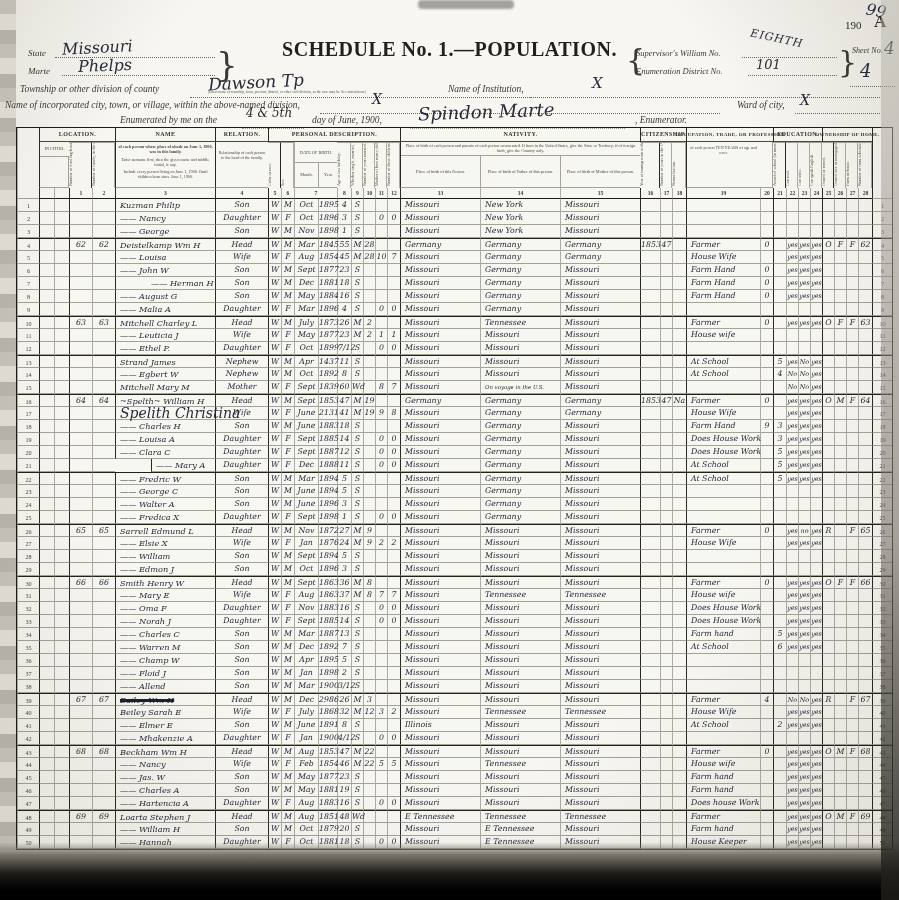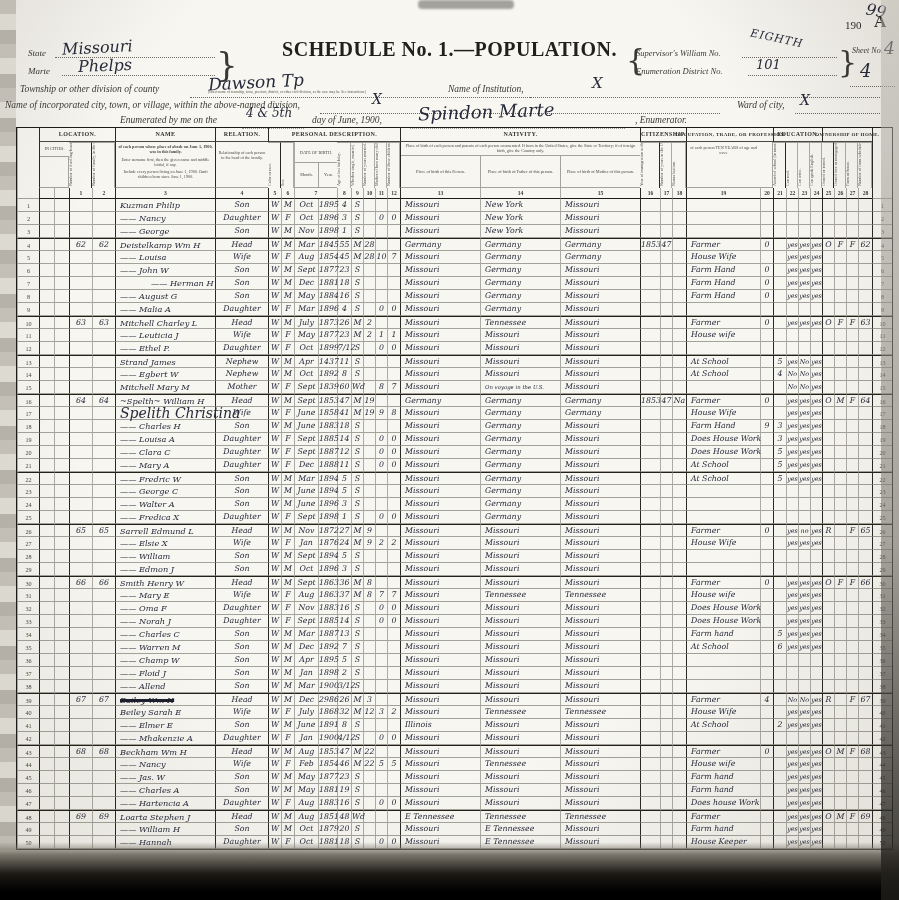--- a/index.html
+++ b/index.html
@@ -753,21 +753,21 @@
       <div class="c rn" style="grid-area: 20 / 1;">17</div>
       <div class="c hl" style="grid-area: 20 / 2;"></div>
       <div class="c" style="grid-area: 20 / 3;"></div>
       <div class="c hl" style="grid-area: 20 / 4;"></div>
       <div class="c" style="grid-area: 20 / 5;"></div>
       <div class="c lt hl" style="grid-area: 20 / 6; font-size: 14px; text-align: center;">Spelith Christina</div>
       <div class="c hl" style="grid-area: 20 / 7;">Wife</div>
       <div class="c hl" style="grid-area: 20 / 8;">W</div>
       <div class="c" style="grid-area: 20 / 9;">F</div>
       <div class="c" style="grid-area: 20 / 10;">June</div>
-      <div class="c" style="grid-area: 20 / 11;">1858</div>
+      <div class="c" style="grid-area: 20 / 11;">2131</div>
       <div class="c" style="grid-area: 20 / 12;">41</div>
       <div class="c" style="grid-area: 20 / 13;">M</div>
       <div class="c" style="grid-area: 20 / 14;">19</div>
       <div class="c" style="grid-area: 20 / 15;">9</div>
       <div class="c" style="grid-area: 20 / 16;">8</div>
       <div class="c lt hl" style="grid-area: 20 / 17;">Missouri</div>
       <div class="c lt" style="grid-area: 20 / 18;">Germany</div>
       <div class="c lt" style="grid-area: 20 / 19;">Germany</div>
       <div class="c hl" style="grid-area: 20 / 20;"></div>
       <div class="c" style="grid-area: 20 / 21;"></div>
@@ -880,21 +880,21 @@
       <div class="c hl" style="grid-area: 23 / 29;"></div>
       <div class="c" style="grid-area: 23 / 30;"></div>
       <div class="c" style="grid-area: 23 / 31;"></div>
       <div class="c" style="grid-area: 23 / 32;"></div>
       <div class="c rn hl" style="grid-area: 23 / 33;">20</div>
       <div class="c rn" style="grid-area: 24 / 1;">21</div>
       <div class="c hl" style="grid-area: 24 / 2;"></div>
       <div class="c" style="grid-area: 24 / 3;"></div>
       <div class="c hl" style="grid-area: 24 / 4;"></div>
       <div class="c" style="grid-area: 24 / 5;"></div>
-      <div class="c lt hl" style="grid-area: 24 / 6; font-size: 8.2px;">—— Mary A</div>
+      <div class="c lt hl" style="grid-area: 24 / 6; font-size: 8.2px; margin-left: 36px;">—— Mary A</div>
       <div class="c hl" style="grid-area: 24 / 7;">Daughter</div>
       <div class="c hl" style="grid-area: 24 / 8;">W</div>
       <div class="c" style="grid-area: 24 / 9;">F</div>
       <div class="c" style="grid-area: 24 / 10;">Dec</div>
       <div class="c" style="grid-area: 24 / 11;">1888</div>
       <div class="c" style="grid-area: 24 / 12;">11</div>
       <div class="c" style="grid-area: 24 / 13;">S</div>
       <div class="c" style="grid-area: 24 / 14;"></div>
       <div class="c" style="grid-area: 24 / 15;">0</div>
       <div class="c" style="grid-area: 24 / 16;">0</div>

